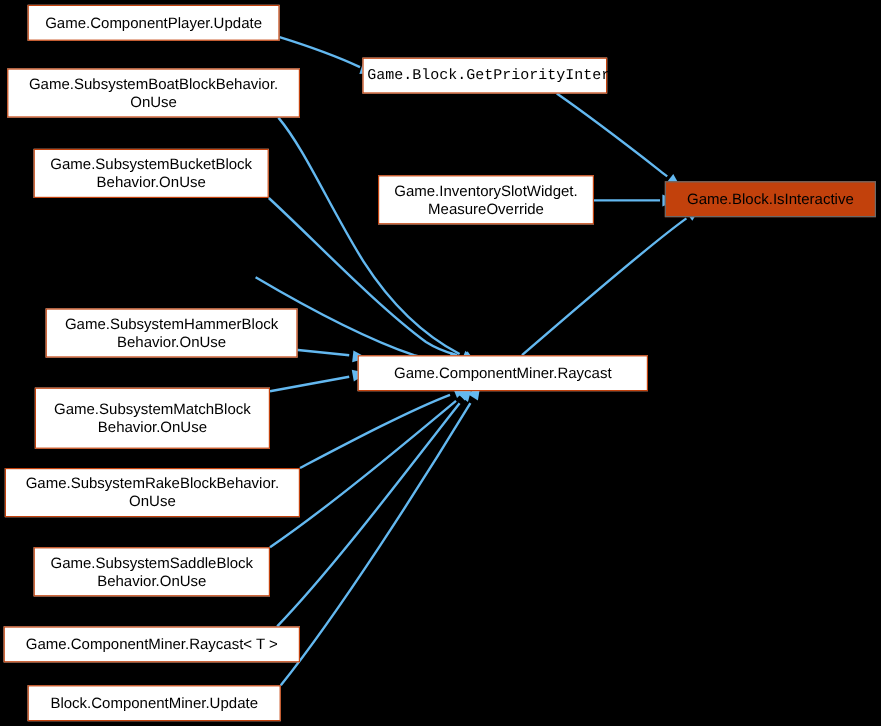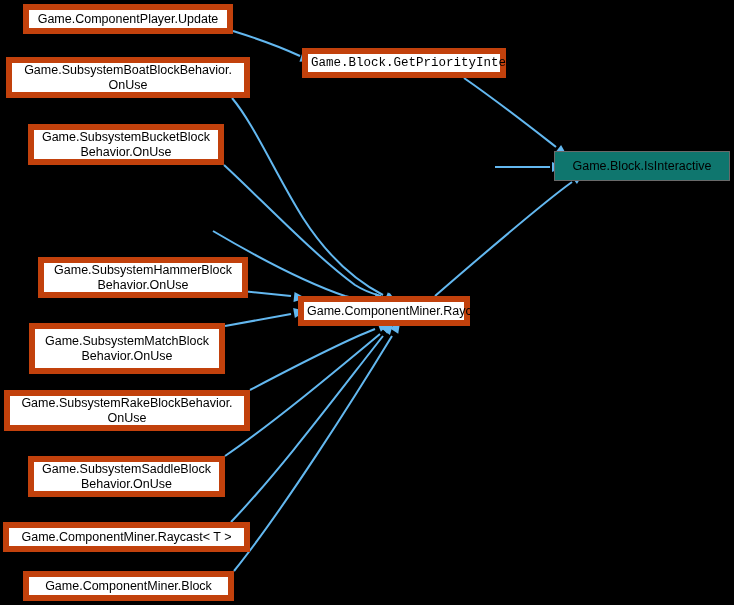--- a/index.html
+++ b/index.html
@@ -19,34 +19,34 @@
     position: absolute;
     left: 0;
     top: 0;
     width: 734px;
     height: 605px;
   }
   .node {
     position: absolute;
     box-sizing: border-box;
     background: #ffffff;
-    border: 6px solid #c2410c;
+    border: 1px solid #c2410c;
     color: #000000;
     font-size: 12.5px;
     line-height: 15px;
     text-align: center;
     display: flex;
     align-items: center;
     justify-content: center;
     white-space: pre-line;
     letter-spacing: 0px;
     z-index: 5;
   }
   .node.highlight {
-    background: #0f766e;
+    background: #c2410c;
     border: 1px solid #696969;
   }
   .node-label {
     display: block;
     width: 100%;
     padding: 0 3px;
     box-sizing: border-box;
   }
 </style>
 </head>
@@ -142,29 +142,33 @@
   <div class="node" style="left:28px; top:456px; width:197px; height:41px;">
     <span class="node-label">Game.SubsystemSaddleBlock
 Behavior.OnUse</span>
   </div>
 
   <div class="node" style="left:3px; top:522px; width:247px; height:30px;">
     <span class="node-label">Game.ComponentMiner.Raycast&lt; T &gt;</span>
   </div>
 
   <div class="node" style="left:23px; top:571px; width:211px; height:30px;">
-    <span class="node-label">Game.ComponentMiner.Block</span>
+    <span class="node-label">Block.ComponentMiner.Update</span>
   </div>
 
   <div class="node" style="left:302px; top:48px; width:204px; height:30px;font-family:Liberation Mono, monospace;">
     <span class="node-label">Game.Block.GetPriorityInteract</span>
   </div>
 
+  <div class="node" style="left:315px; top:146px; width:180px; height:41px;">
+    <span class="node-label">Game.InventorySlotWidget.
+MeasureOverride</span>
+  </div>
 
-  <div class="node" style="left:298px; top:296px; width:172px; height:30px;">
+  <div class="node" style="left:298px; top:296px; width:242px; height:30px;">
     <span class="node-label">Game.ComponentMiner.Raycast</span>
   </div>
 
   <div class="node highlight" style="left:554px; top:151px; width:176px; height:30px;">
     <span class="node-label">Game.Block.IsInteractive</span>
   </div>
 
 </div>
 
 </body></html>

